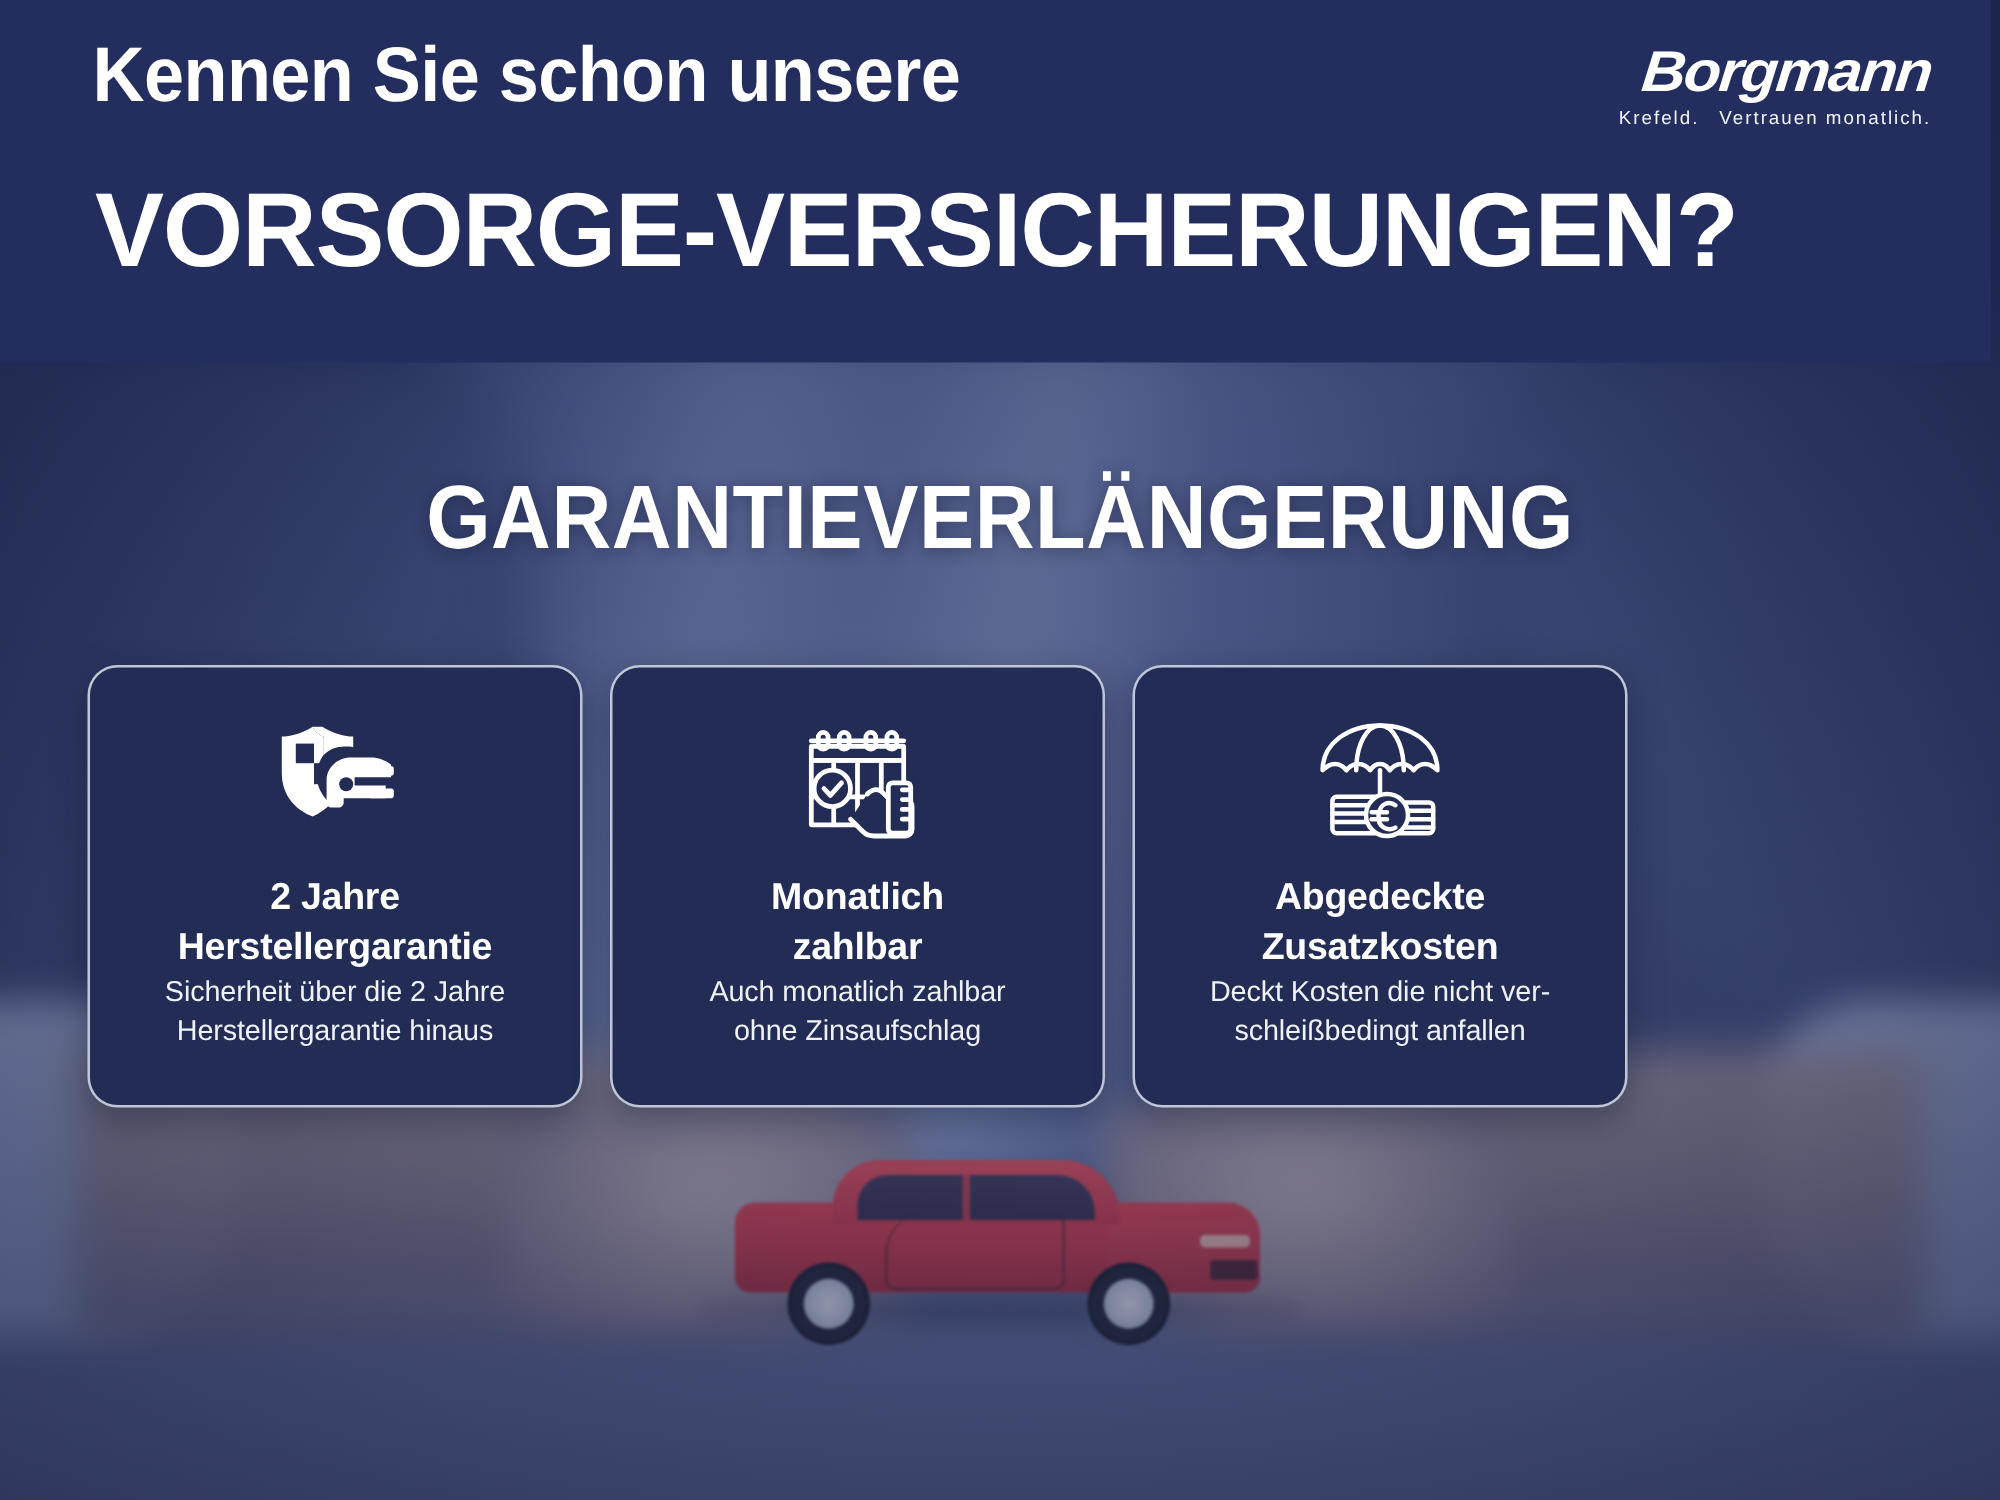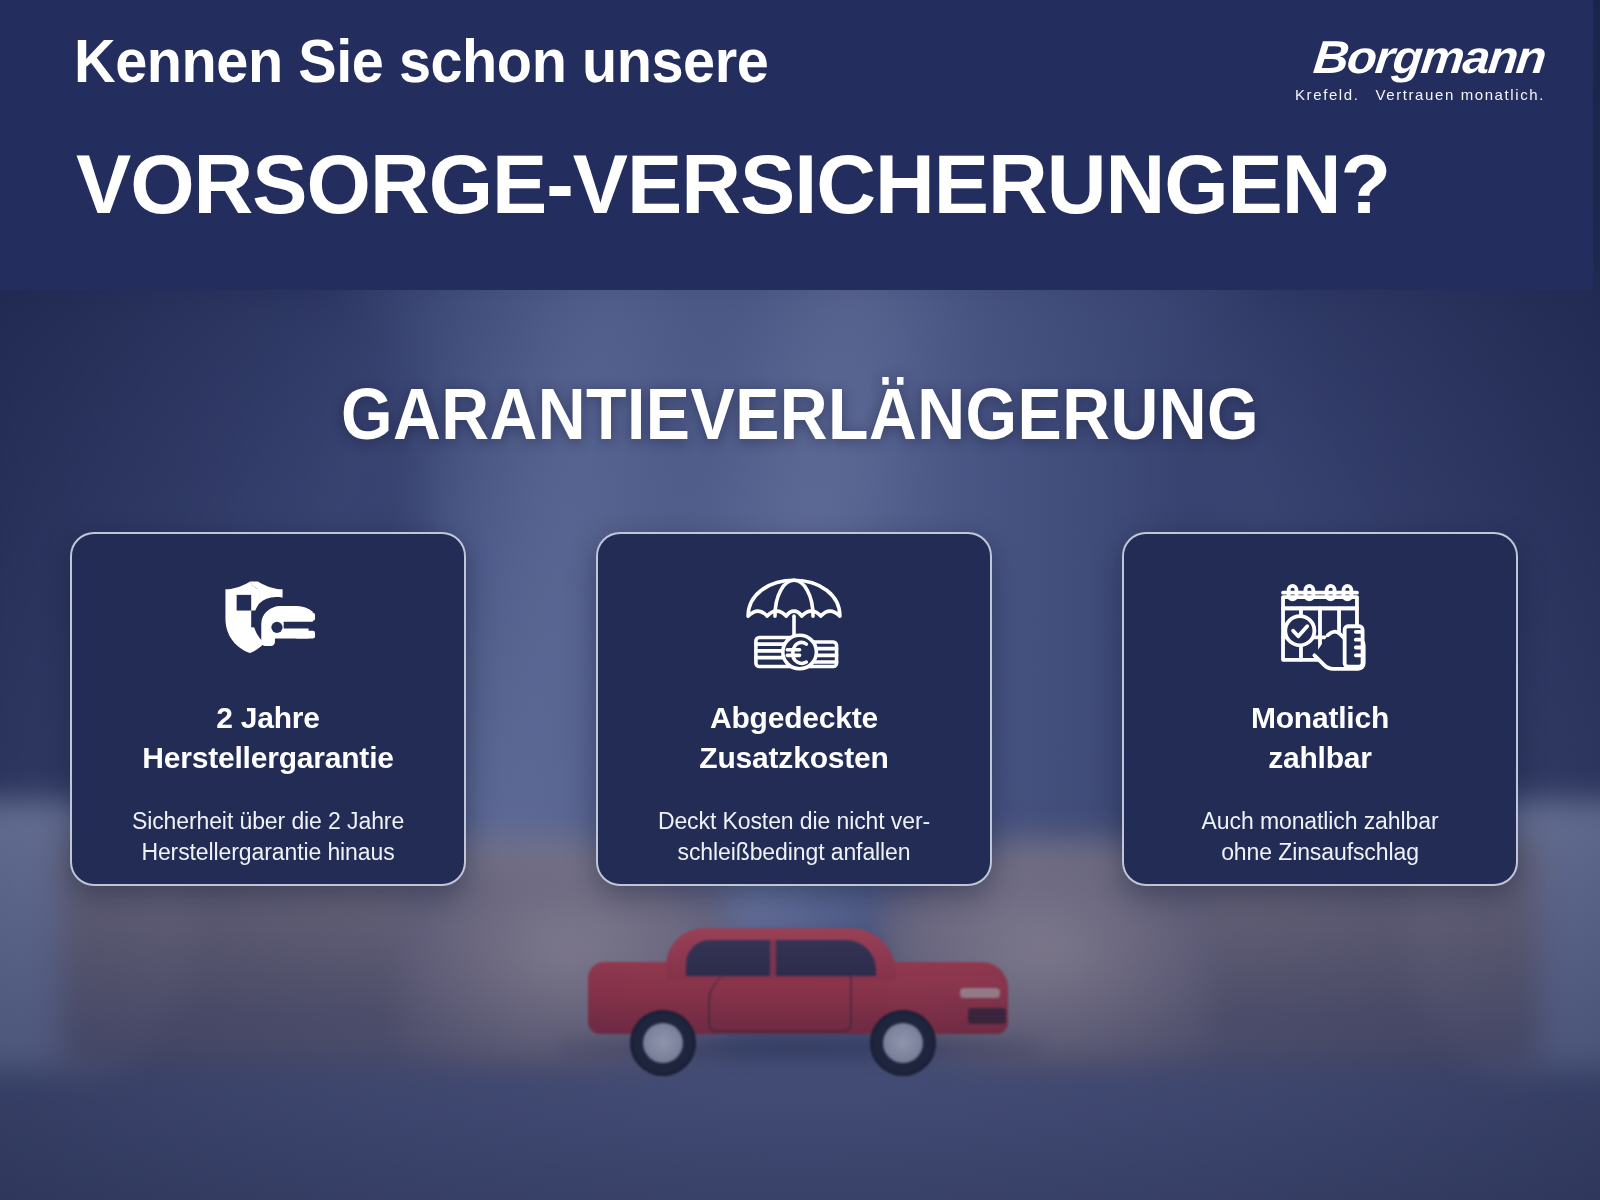--- a/index.html
+++ b/index.html
@@ -311,21 +311,21 @@
   }
 
   
   .cards {
     position: absolute;
     left: 70px;
     top: 532px;
     width: 1448px;
     height: 354px;
     display: flex;
-    justify-content: space-between;
+    justify-content: flex-start;
     z-index: 6;
     gap: 22px;
   }
   .card {
     width: 396px;
     height: 354px;
     box-sizing: border-box;
     background: #222c54;
     border: 2px solid rgba(226,232,245,0.82);
     border-radius: 24px;
@@ -346,21 +346,21 @@
     margin-top: 18px;
     color: #ffffff;
     font-size: 30px;
     font-weight: 700;
     line-height: 1.34;
     text-align: center;
     letter-spacing: -0.2px;
     white-space: pre-line;
   }
   .card-desc {
-    margin-top: 28px;
+    margin-top: 0;
     color: #eef1f8;
     font-size: 23px;
     font-weight: 400;
     line-height: 1.32;
     text-align: center;
     letter-spacing: -0.1px;
     white-space: pre-line;
   }
 </style>
 </head>
@@ -426,42 +426,20 @@
           <path fill="#ffffff" d="M61 34c-9 0-17 7-17 16v16c0 2 1.6 3.6 3.6 3.6h5c2 0 3.6-1.6 3.6-3.6v-3h30v-9H64v-6h26v-9c-4-3-9-5-14-5h-15z"></path>
           <circle cx="58" cy="53" r="5" fill="#222c54"></circle>
           <rect x="74" y="40" width="18" height="7" rx="2" fill="#ffffff"></rect>
           <rect x="74" y="56" width="18" height="7" rx="2" fill="#ffffff"></rect>
         </svg>
       </span>
       <div class="card-title">2 Jahre
 Herstellergarantie</div>
       <div class="card-desc">Sicherheit über die 2 Jahre
 Herstellergarantie hinaus</div>
-    </div>
-
-    <div class="card">
-      <span class="card-icon">
-        <svg viewBox="0 0 100 100" aria-hidden="true">
-          <g fill="none" stroke="#ffffff" stroke-width="3.2" stroke-linejoin="round" stroke-linecap="round">
-            <path d="M9 43c0-19 18-32 41-32s41 13 41 32c-6-6-12-6-17 0-5-6-12-6-17 0-4-6-10-6-14 0-5-6-12-6-17 0-5-6-11-6-17 0z"></path>
-            <path d="M33 43c0-19 8-32 17-32s17 13 17 32"></path>
-            <path d="M50 43v26"></path>
-            <rect x="16" y="62" width="40" height="26" rx="3" fill="#222c54"></rect>
-            <path d="M16 68h40 M16 74h40 M16 80h40"></path>
-            <rect x="56" y="66" width="32" height="22" rx="3" fill="#222c54"></rect>
-            <path d="M56 72h32 M56 78h32 M56 84h32"></path>
-            <circle cx="55" cy="75" r="15" fill="#222c54"></circle>
-            <path d="M61 68c-4-3-11-2-12 7 -1 9 7 12 12 9 M44 73h11 M44 78h11"></path>
-          </g>
-        </svg>
-      </span>
-      <div class="card-title">Abgedeckte
-Zusatzkosten</div>
-      <div class="card-desc">Deckt Kosten die nicht ver-
-schleißbedingt anfallen</div>
     </div>
 
     <div class="card">
       <span class="card-icon">
         <svg viewBox="0 0 100 100" aria-hidden="true">
           <g fill="none" stroke="#ffffff" stroke-width="3.4" stroke-linejoin="round" stroke-linecap="round">
             <rect x="22" y="16" width="7" height="12" rx="3.5"></rect>
             <rect x="37" y="16" width="7" height="12" rx="3.5"></rect>
             <rect x="56" y="16" width="7" height="12" rx="3.5"></rect>
             <rect x="71" y="16" width="7" height="12" rx="3.5"></rect>
@@ -477,14 +455,36 @@
             <path d="M82 57h4 M82 64h4 M82 71h4 M82 78h4"></path>
           </g>
         </svg>
       </span>
       <div class="card-title">Monatlich
 zahlbar</div>
       <div class="card-desc">Auch monatlich zahlbar
 ohne Zinsaufschlag</div>
     </div>
 
+    <div class="card">
+      <span class="card-icon">
+        <svg viewBox="0 0 100 100" aria-hidden="true">
+          <g fill="none" stroke="#ffffff" stroke-width="3.2" stroke-linejoin="round" stroke-linecap="round">
+            <path d="M9 43c0-19 18-32 41-32s41 13 41 32c-6-6-12-6-17 0-5-6-12-6-17 0-4-6-10-6-14 0-5-6-12-6-17 0-5-6-11-6-17 0z"></path>
+            <path d="M33 43c0-19 8-32 17-32s17 13 17 32"></path>
+            <path d="M50 43v26"></path>
+            <rect x="16" y="62" width="40" height="26" rx="3" fill="#222c54"></rect>
+            <path d="M16 68h40 M16 74h40 M16 80h40"></path>
+            <rect x="56" y="66" width="32" height="22" rx="3" fill="#222c54"></rect>
+            <path d="M56 72h32 M56 78h32 M56 84h32"></path>
+            <circle cx="55" cy="75" r="15" fill="#222c54"></circle>
+            <path d="M61 68c-4-3-11-2-12 7 -1 9 7 12 12 9 M44 73h11 M44 78h11"></path>
+          </g>
+        </svg>
+      </span>
+      <div class="card-title">Abgedeckte
+Zusatzkosten</div>
+      <div class="card-desc">Deckt Kosten die nicht ver-
+schleißbedingt anfallen</div>
+    </div>
+
   </div>
 </div>
 
 </body></html>

